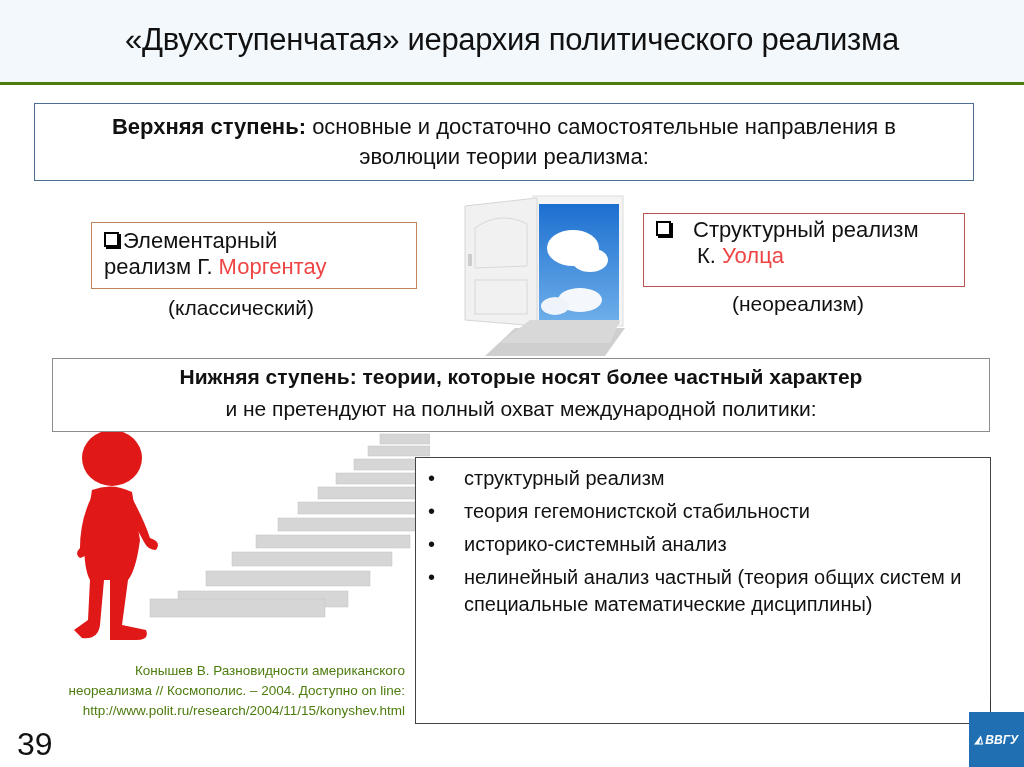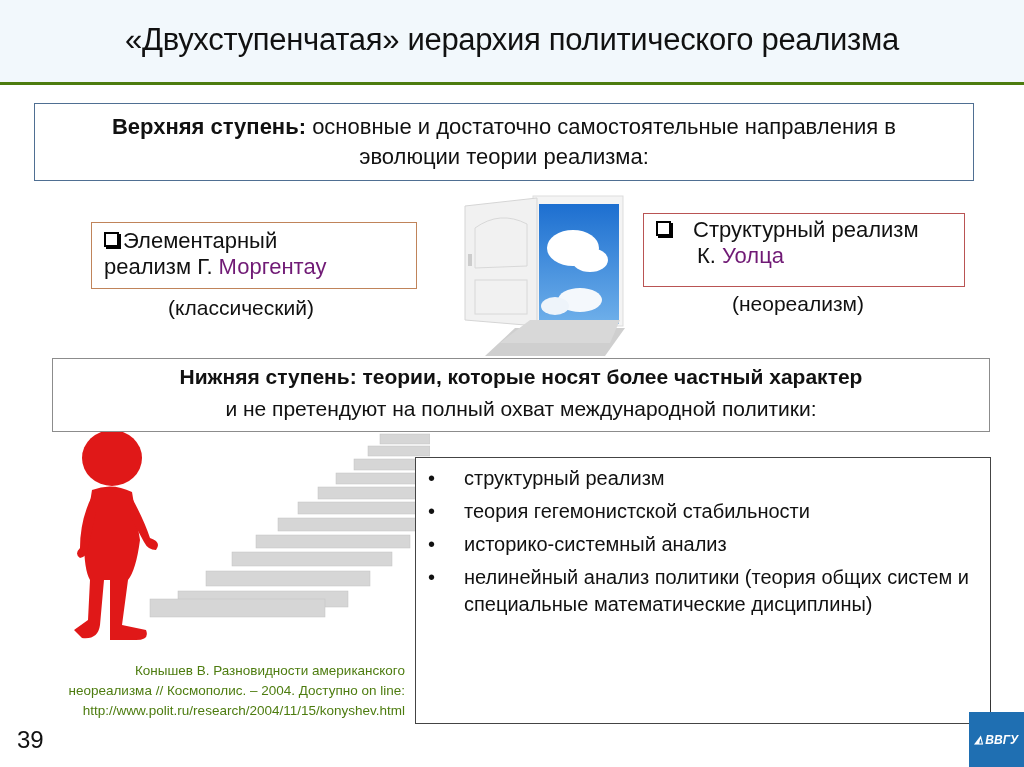--- a/index.html
+++ b/index.html
@@ -34,42 +34,42 @@
     .right-box {
       left: 643px; top: 213px; width: 322px; height: 74px;
       border: 1.5px solid #b95454;
       font-size: 22px; line-height: 26px; padding: 3px 0 0 12px;
     }
     .chk {
       display: inline-block; width: 11px; height: 11px;
       border: 2px solid #000; box-shadow: 2px 2px 0 #000;
       margin-right: 4px; vertical-align: 1px;
     }
-    .blue { color: #701a75; }
+    .blue { color: #ef4444; }
     .sub-label { position: absolute; font-size: 21px; text-align: center; }
     .lower-box {
       left: 52px; top: 358px; width: 938px; height: 74px;
       border: 1.5px solid #8c8c8c;
       font-size: 21px; text-align: center; line-height: 32px; padding-top: 2px;
     }
     .list-box {
       left: 415px; top: 457px; width: 576px; height: 267px;
       border: 1.5px solid #444;
       font-size: 20px; padding: 7px 0 0 0;
     }
     .list-box ul { list-style: none; margin: 0; padding: 0; }
     .list-box li { position: relative; padding-left: 48px; line-height: 27px; margin-bottom: 6px; padding-right: 20px; }
     .list-box li::before {
       content: "•"; position: absolute; left: 12px; top: 0;
     }
     .citation {
       position: absolute; left: 20px; top: 661px; width: 385px;
       font-size: 13.5px; line-height: 20px; text-align: right; color: #4d7c0f;
     }
-    .page-num { position: absolute; left: 17px; top: 726px; font-size: 24px; text-align: right; }
+    .page-num { position: absolute; left: 17px; top: 726px; font-size: 32px; text-align: right; }
     .logo {
       position: absolute; left: 969px; top: 712px; width: 55px; height: 55px;
       background: #1f6fb2; color: #fff; font-style: italic; font-weight: bold;
       font-size: 12px; display: flex; align-items: center; justify-content: center;
     }
     .vline { position: absolute; left: 990px; top: 700px; width: 1px; height: 12px; background: #333; }
     
     .illus { position: absolute; }
   </style>
 </head>
@@ -146,21 +146,21 @@
 <div class="box lower-box">
   <div style="font-weight:bold">Нижняя ступень: теории, которые носят более частный характер</div>
   <div>и не претендуют на полный охват международной политики:</div>
 </div>
 
 <div class="box list-box">
   <ul>
     <li>структурный реализм</li>
     <li>теория гегемонистской стабильности</li>
     <li>историко-системный анализ</li>
-    <li>нелинейный анализ политики (теория общих систем и специальные математические дисциплины)</li>
+    <li>нелинейный анализ частный (теория общих систем и специальные математические дисциплины)</li>
   </ul>
 </div>
 
 <div class="citation">
   <div>Конышев В. Разновидности американского</div>
   <div>неореализма // Космополис. – 2004. Доступно on line:</div>
   <div>http://www.polit.ru/research/2004/11/15/konyshev.html</div>
 </div>
 
 <div class="page-num">39</div>

